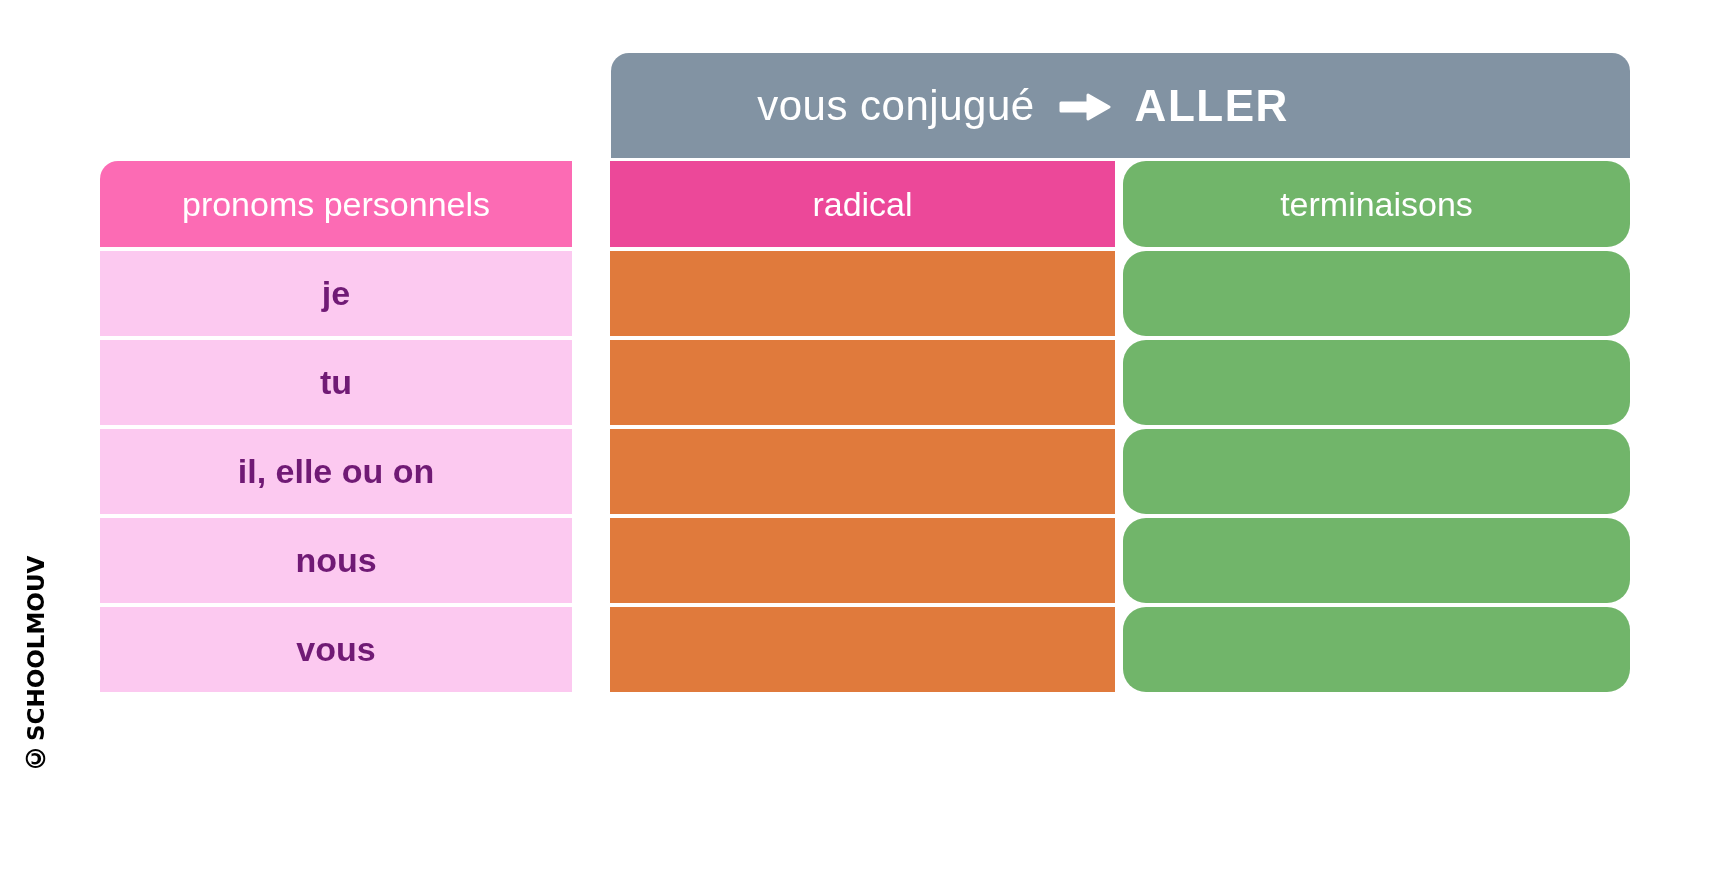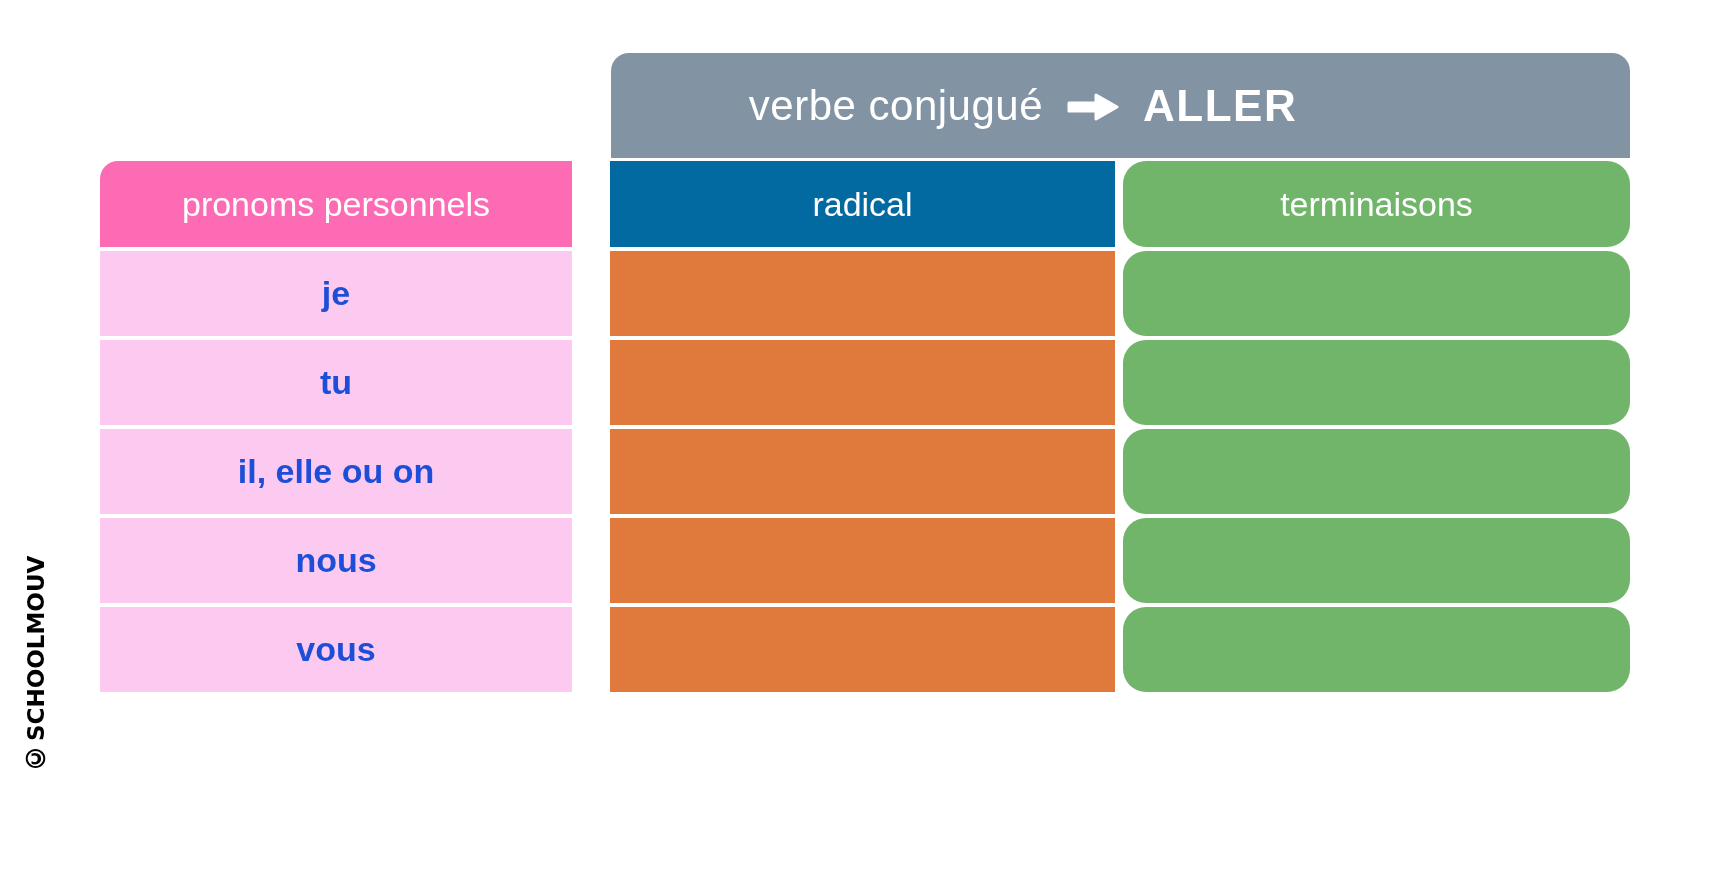--- a/index.html
+++ b/index.html
@@ -42,26 +42,26 @@
     box-sizing:border-box;
   }
   .col-pronoun  { width:472px; margin-right:38px; }
   .col-radical  { width:505px; margin-right:8px; }
   .col-terminaison { width:507px;border-radius:23px; }
 
   .header-row .cell { height:86px; color:#ffffff; font-size:34px; font-weight:400; }
   .data-row   .cell { height:85px; }
 
   .hdr-pronoun  { background:#fc6bb4; border-radius:18px 0 0 0; }
-  .hdr-radical  { background:#0369a1; }
+  .hdr-radical  { background:#ec4899; }
   .hdr-terminaison { background:#71b56a; }
 
   .cell-pronoun {
     background:#fcc9f0;
-    color:#1d4ed8;
+    color:#701a75;
     font-size:34px; font-weight:700;
   }
   .cell-radical     { background:#e07a3c; }
   .cell-terminaison { background:#71b56a; }
 
   
   .watermark {
     position:absolute;
     left:20px; top:560px;
     height:210px;
@@ -74,21 +74,21 @@
     letter-spacing:0px;
     color:#000000;
     white-space:nowrap;
   }
   .watermark .copy-symbol { font-size:27px; margin-bottom:2px; }
 </style>
 </head>
 <body>
 
 <div class="gray-header">
-  <span class="title-prefix">verbe conjugué</span>
+  <span class="title-prefix">vous conjugué</span>
   <span class="arrow-wrap">
     <svg class="arrow-svg" width="52" height="28" viewBox="0 0 52 28">
       <path d="M2 10 H29 V2 L50 14 L29 26 V18 H2 Z" fill="#ffffff" stroke="#ffffff" stroke-width="3" stroke-linejoin="round" stroke-linecap="round"></path>
     </svg>
   </span>
   <span class="verb-name">ALLER</span>
 </div>
 
 <div class="conj-table">
 

